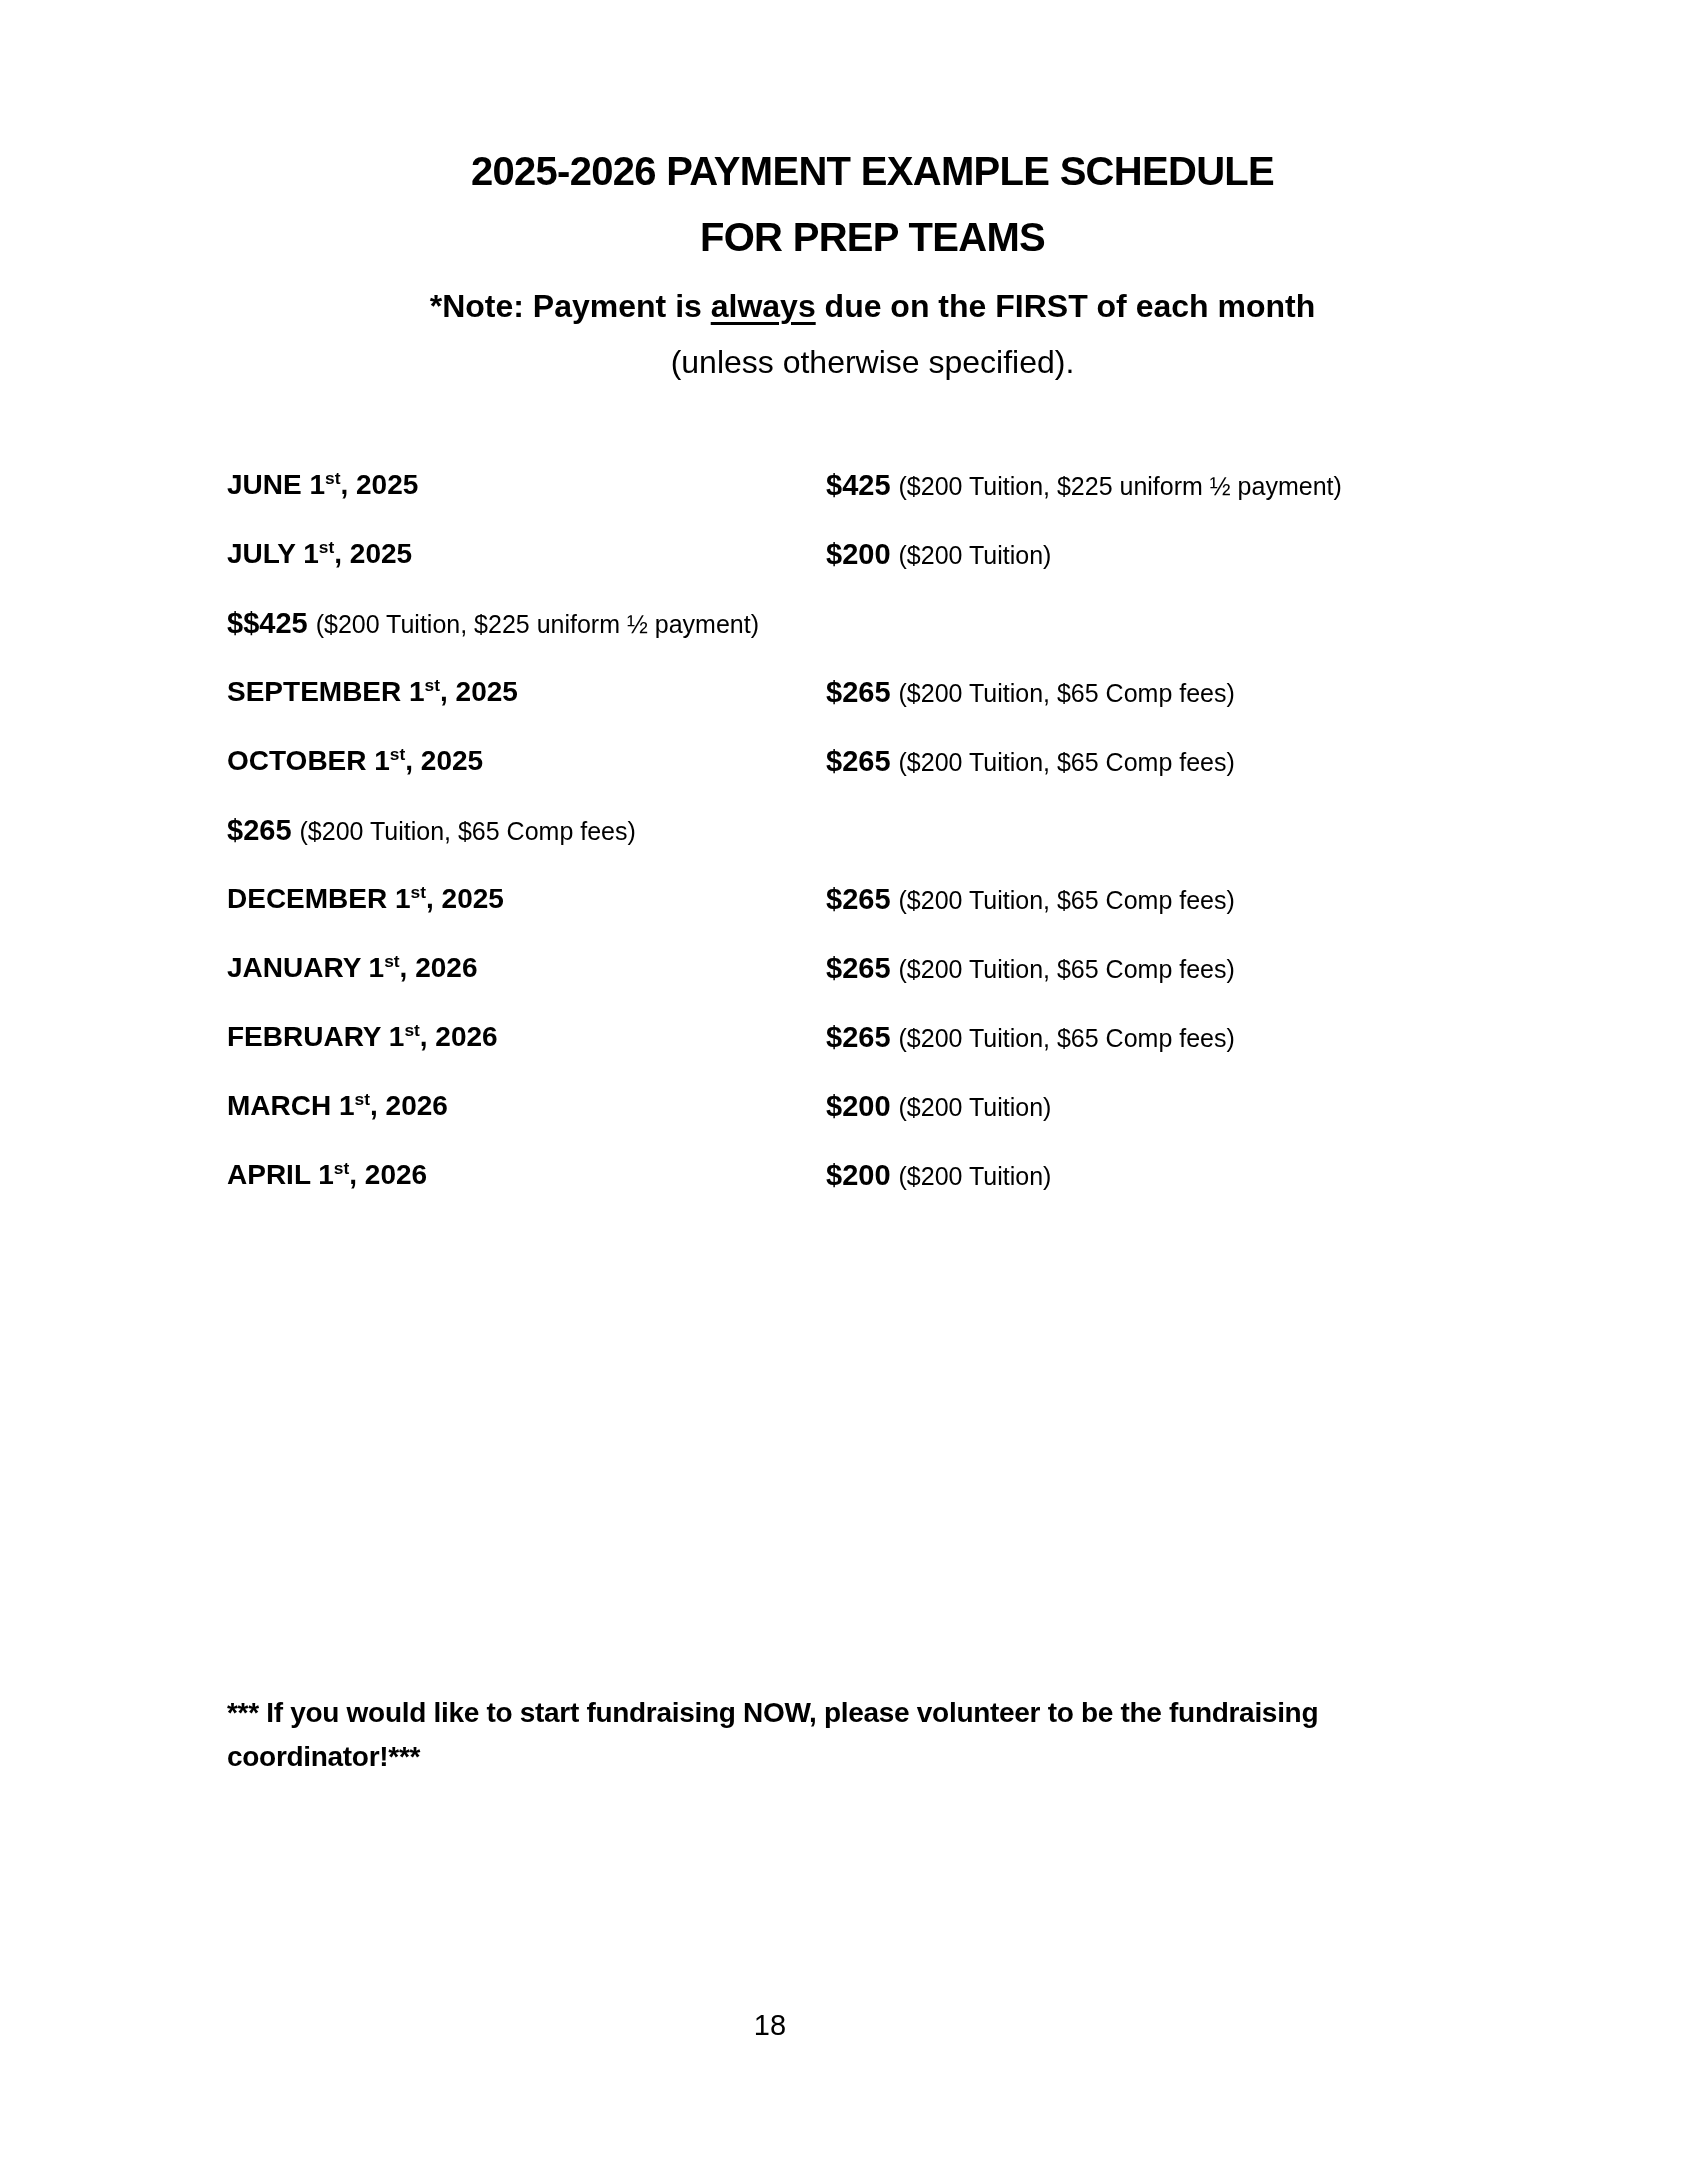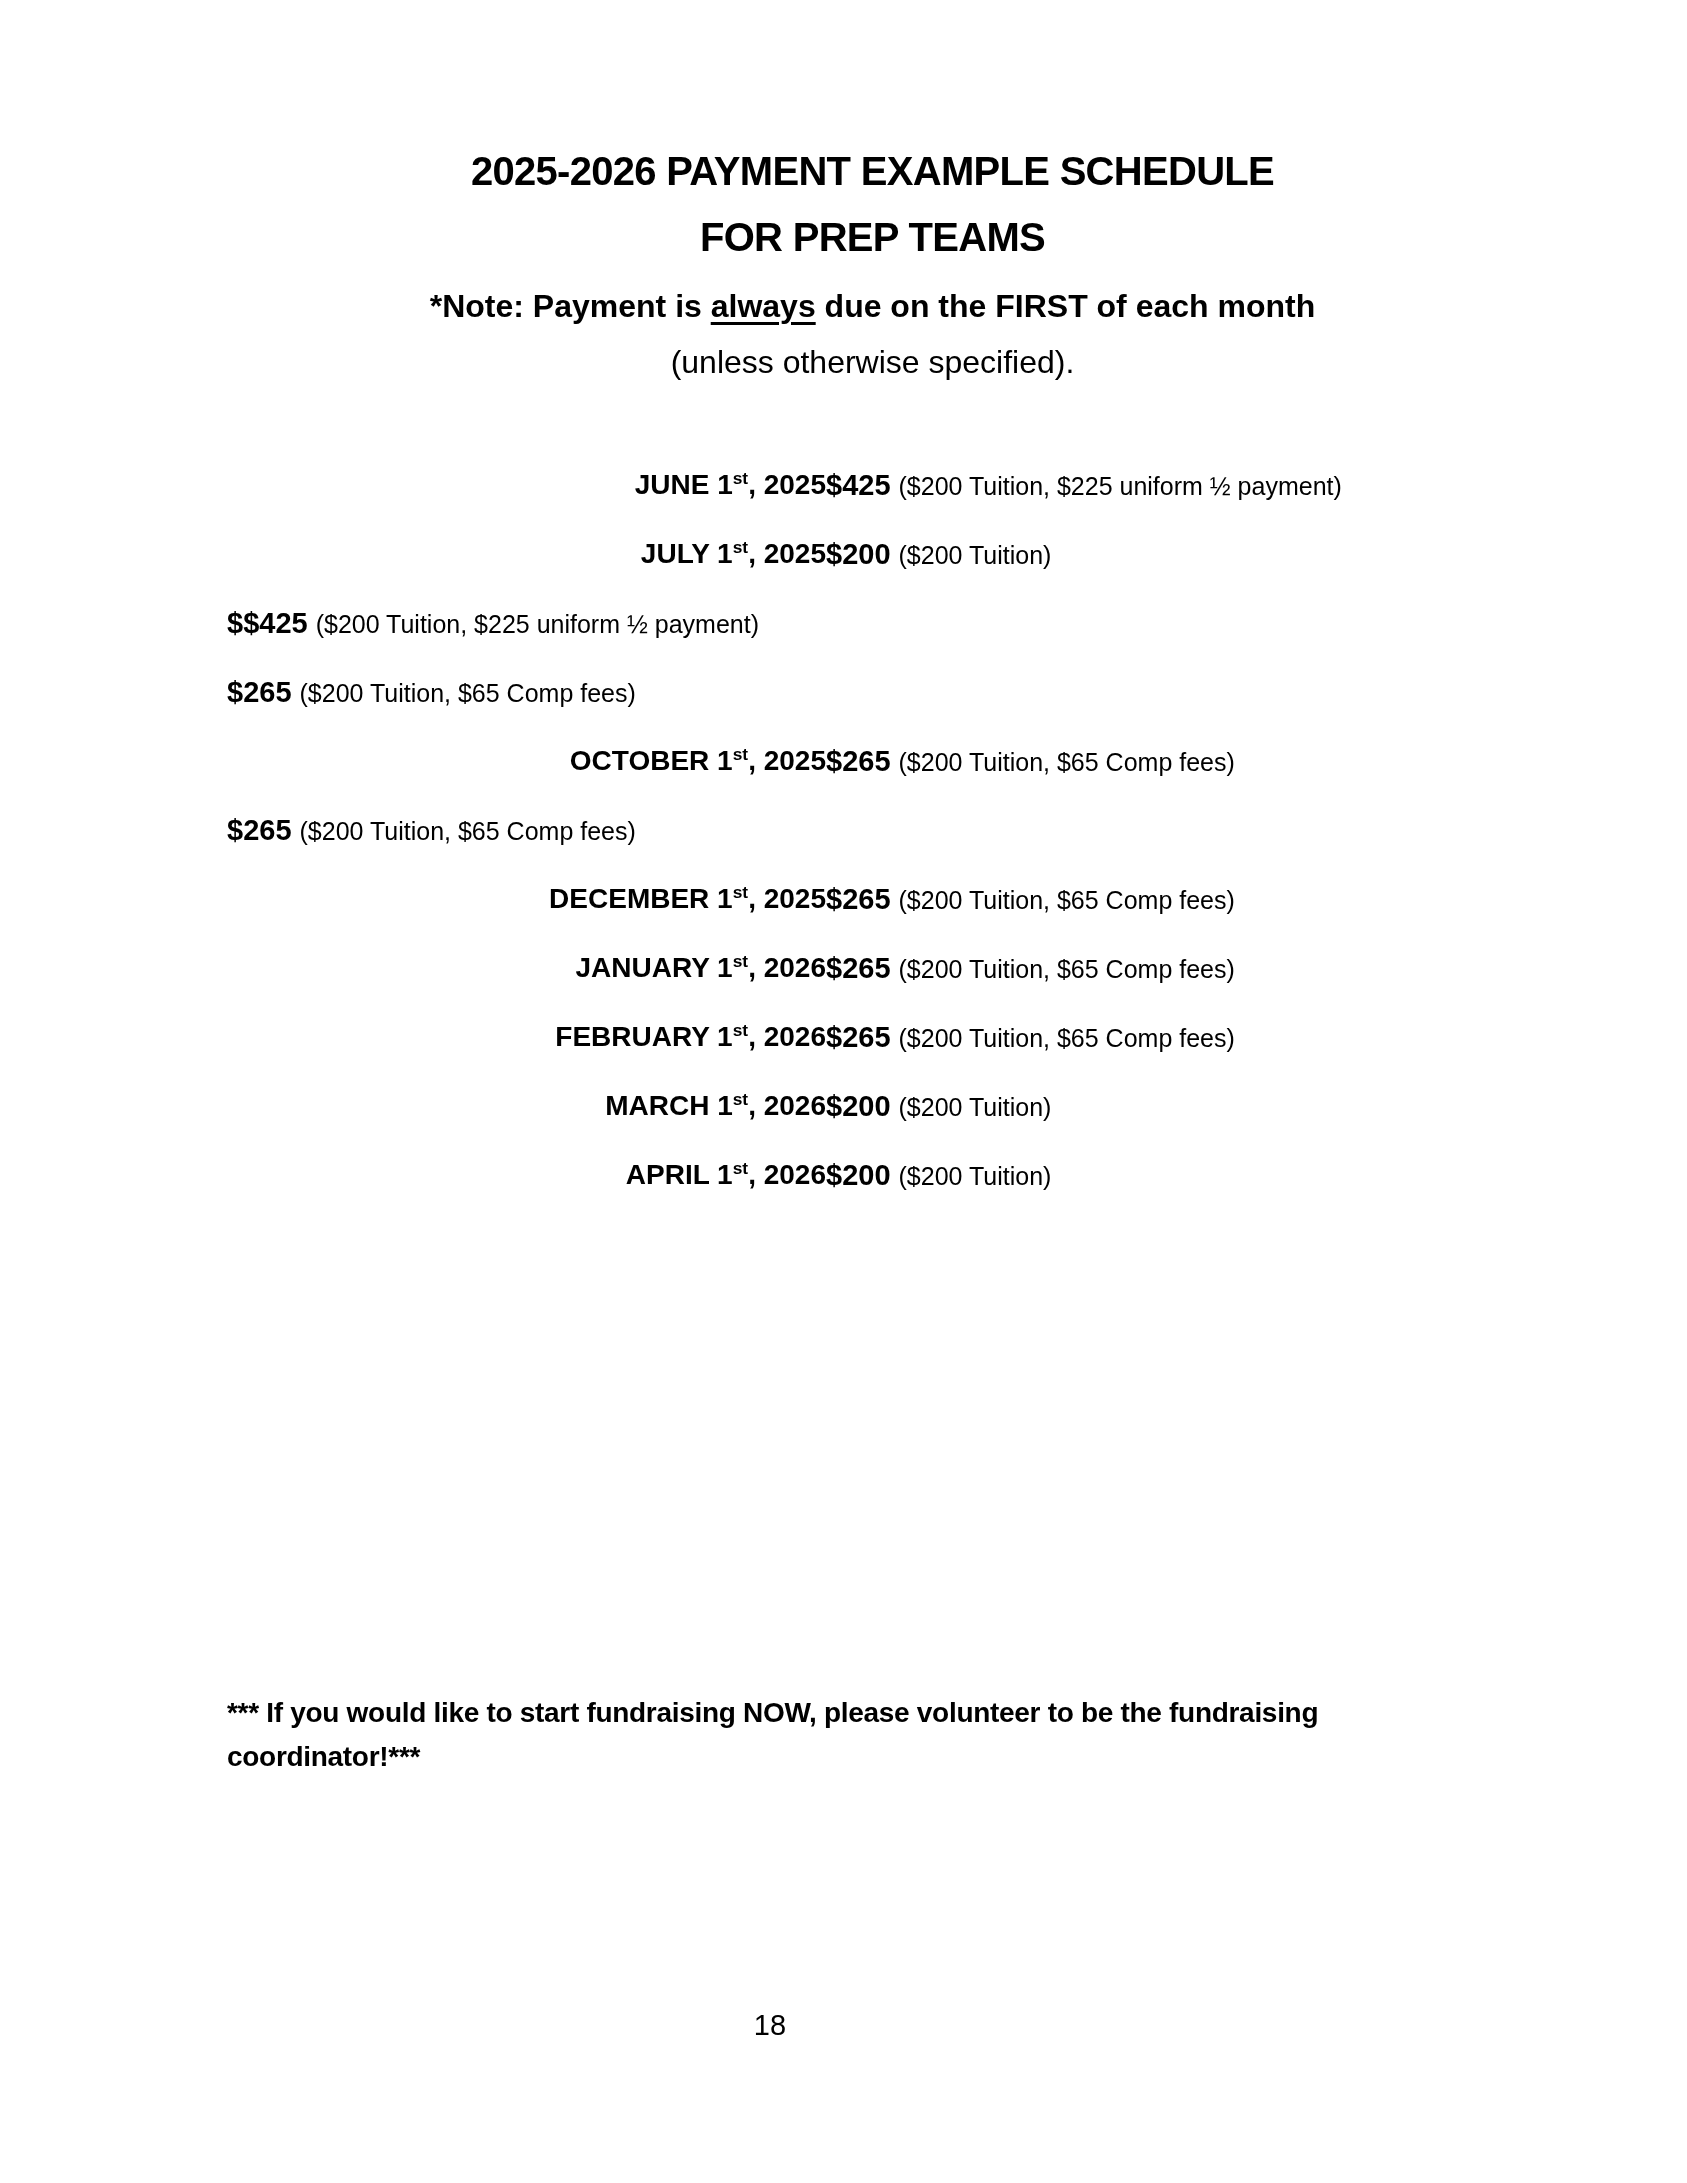--- a/index.html
+++ b/index.html
@@ -37,21 +37,20 @@
   .note-underline{
     text-decoration:underline;
     text-decoration-thickness:2.6px;
     text-underline-offset:4.6px;
   }
   .schedule{
     position:absolute;
     top:451px;
     left:198px;
     right:165px;
-    text-align:right;
   }
   .row{display:flex;}
   .date-cell{
     width:599px;
     font-weight:bold;
     font-size:28px;
     line-height:68px;
     white-space:nowrap;
   }
   .date-cell sup{
@@ -113,20 +112,21 @@
     <div class="row">
       <div class="date-cell"><span>JULY 1</span><sup>st</sup><span>, 2025</span></div>
       <div class="amount-cell"><span class="amount">$200</span><span class="detail">($200 Tuition)</span></div>
     </div>
 
     <div class="row">
       <div class="amount-cell"><span class="amount">$$425</span><span class="detail">($200 Tuition, $225 uniform ½ payment)</span></div>
     </div>
 
     <div class="row">
+      <div class="date-cell"><span>SEPTEMBER 1</span><sup>st</sup><span>, 2025</span></div>
       <div class="amount-cell"><span class="amount">$265</span><span class="detail">($200 Tuition, $65 Comp fees)</span></div>
     </div>
 
     <div class="row">
       <div class="date-cell"><span>OCTOBER 1</span><sup>st</sup><span>, 2025</span></div>
       <div class="amount-cell"><span class="amount">$265</span><span class="detail">($200 Tuition, $65 Comp fees)</span></div>
     </div>
 
     <div class="row">
       <div class="amount-cell"><span class="amount">$265</span><span class="detail">($200 Tuition, $65 Comp fees)</span></div>

